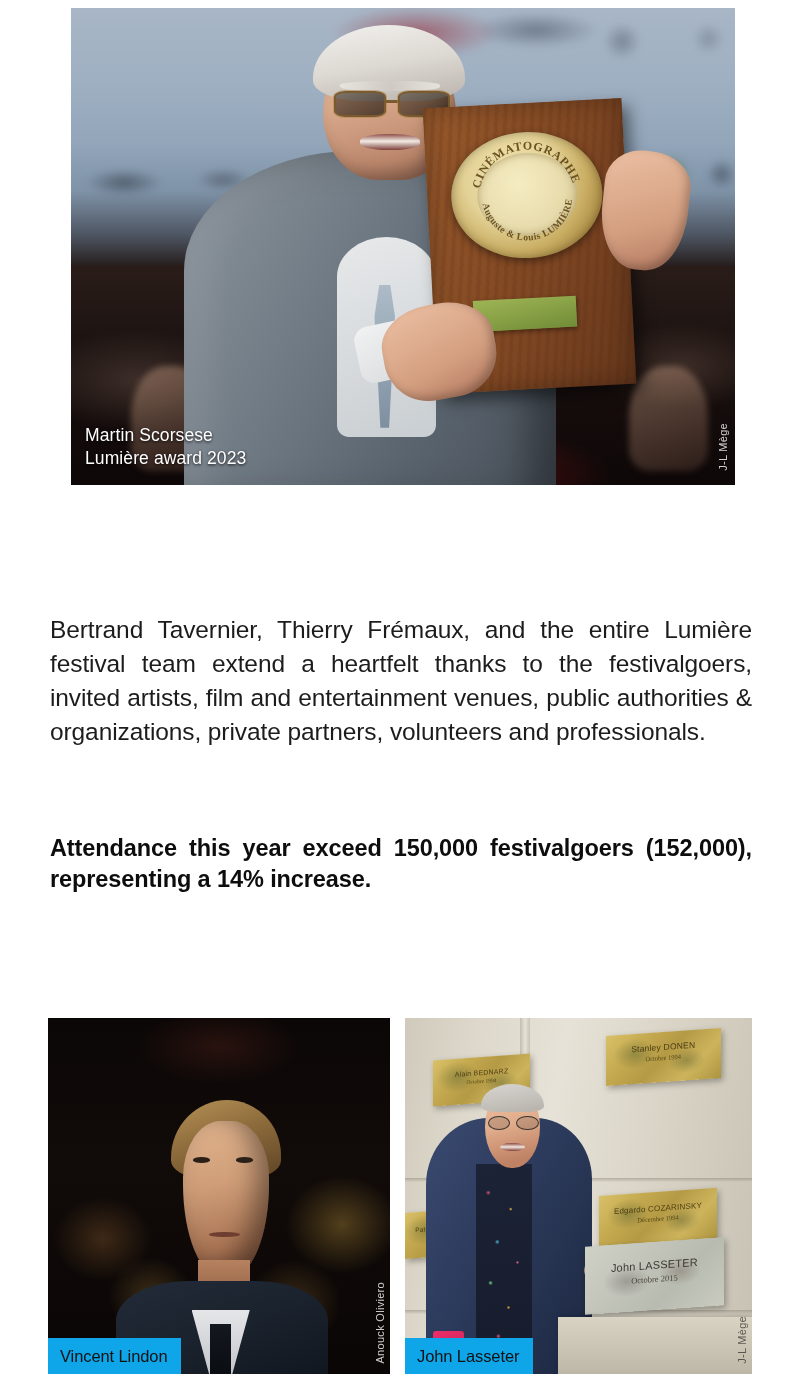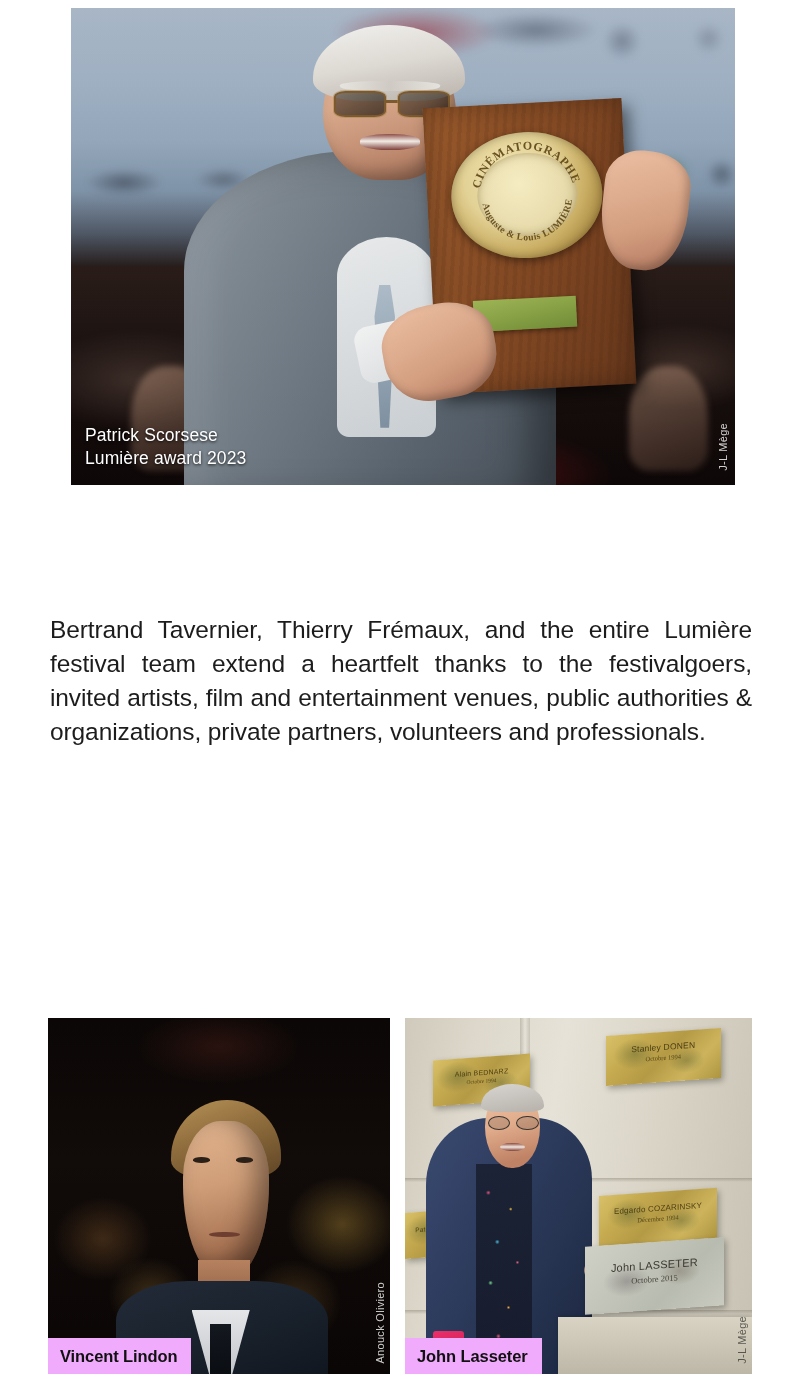--- a/index.html
+++ b/index.html
@@ -664,24 +664,24 @@
     height: 16%;
     background: linear-gradient(180deg, #d9d3c3 0%, #cdc7b7 45%, #bdb7a7 100%);
     box-shadow: 0 -2px 4px rgba(0,0,0,.12);
   }
 
   
   .name-label {
     position: absolute;
     left: 0;
     bottom: 0;
-    background: #f0abfc;
+    background: #0ea5e9;
     color: #111111;
     font-size: 16.5px;
-    font-weight: bold;
+    font-weight: normal;
     line-height: 1;
     padding: 10px 14px 10px 12px;
     letter-spacing: -0.1px;
     z-index: 6;
   }
 
   .card-credit {
     right: 4px;
     bottom: 10px;
   }
@@ -734,29 +734,33 @@
         </div>
         <div class="nameplate"></div>
       </div>
 
       <div class="hand right"></div>
       <div class="cuff"></div>
       <div class="hand left"></div>
     </div>
 
     <figcaption class="hero-caption">
-      <div>Patrick Scorsese</div>
+      <div>Martin Scorsese</div>
       <div>Lumière award 2023</div>
     </figcaption>
 
     <span class="credit-vertical hero-credit">J-L Mège</span>
   </figure>
 
   <p class="body-text">Bertrand Tavernier, Thierry Frémaux, and the entire Lumière festival team extend a heartfelt thanks to the festivalgoers, invited artists, film and entertainment venues, public authorities &amp; organizations, private partners, volunteers and professionals.</p>
 
+  <p class="highlight-text">
+    <span>Attendance this year exceed 150,000 festivalgoers (152,000),</span>
+    <span class="last-line">representing a 14% increase.</span>
+  </p>
 
   <div class="bottom-row">
 
     <figure class="photo-card photo-lindon">
       <div class="bokeh-bg"></div>
       <div class="lindon-hair"></div>
       <div class="lindon-face"></div>
       <div class="lindon-eye l"></div>
       <div class="lindon-eye r"></div>
       <div class="lindon-mouth"></div>

